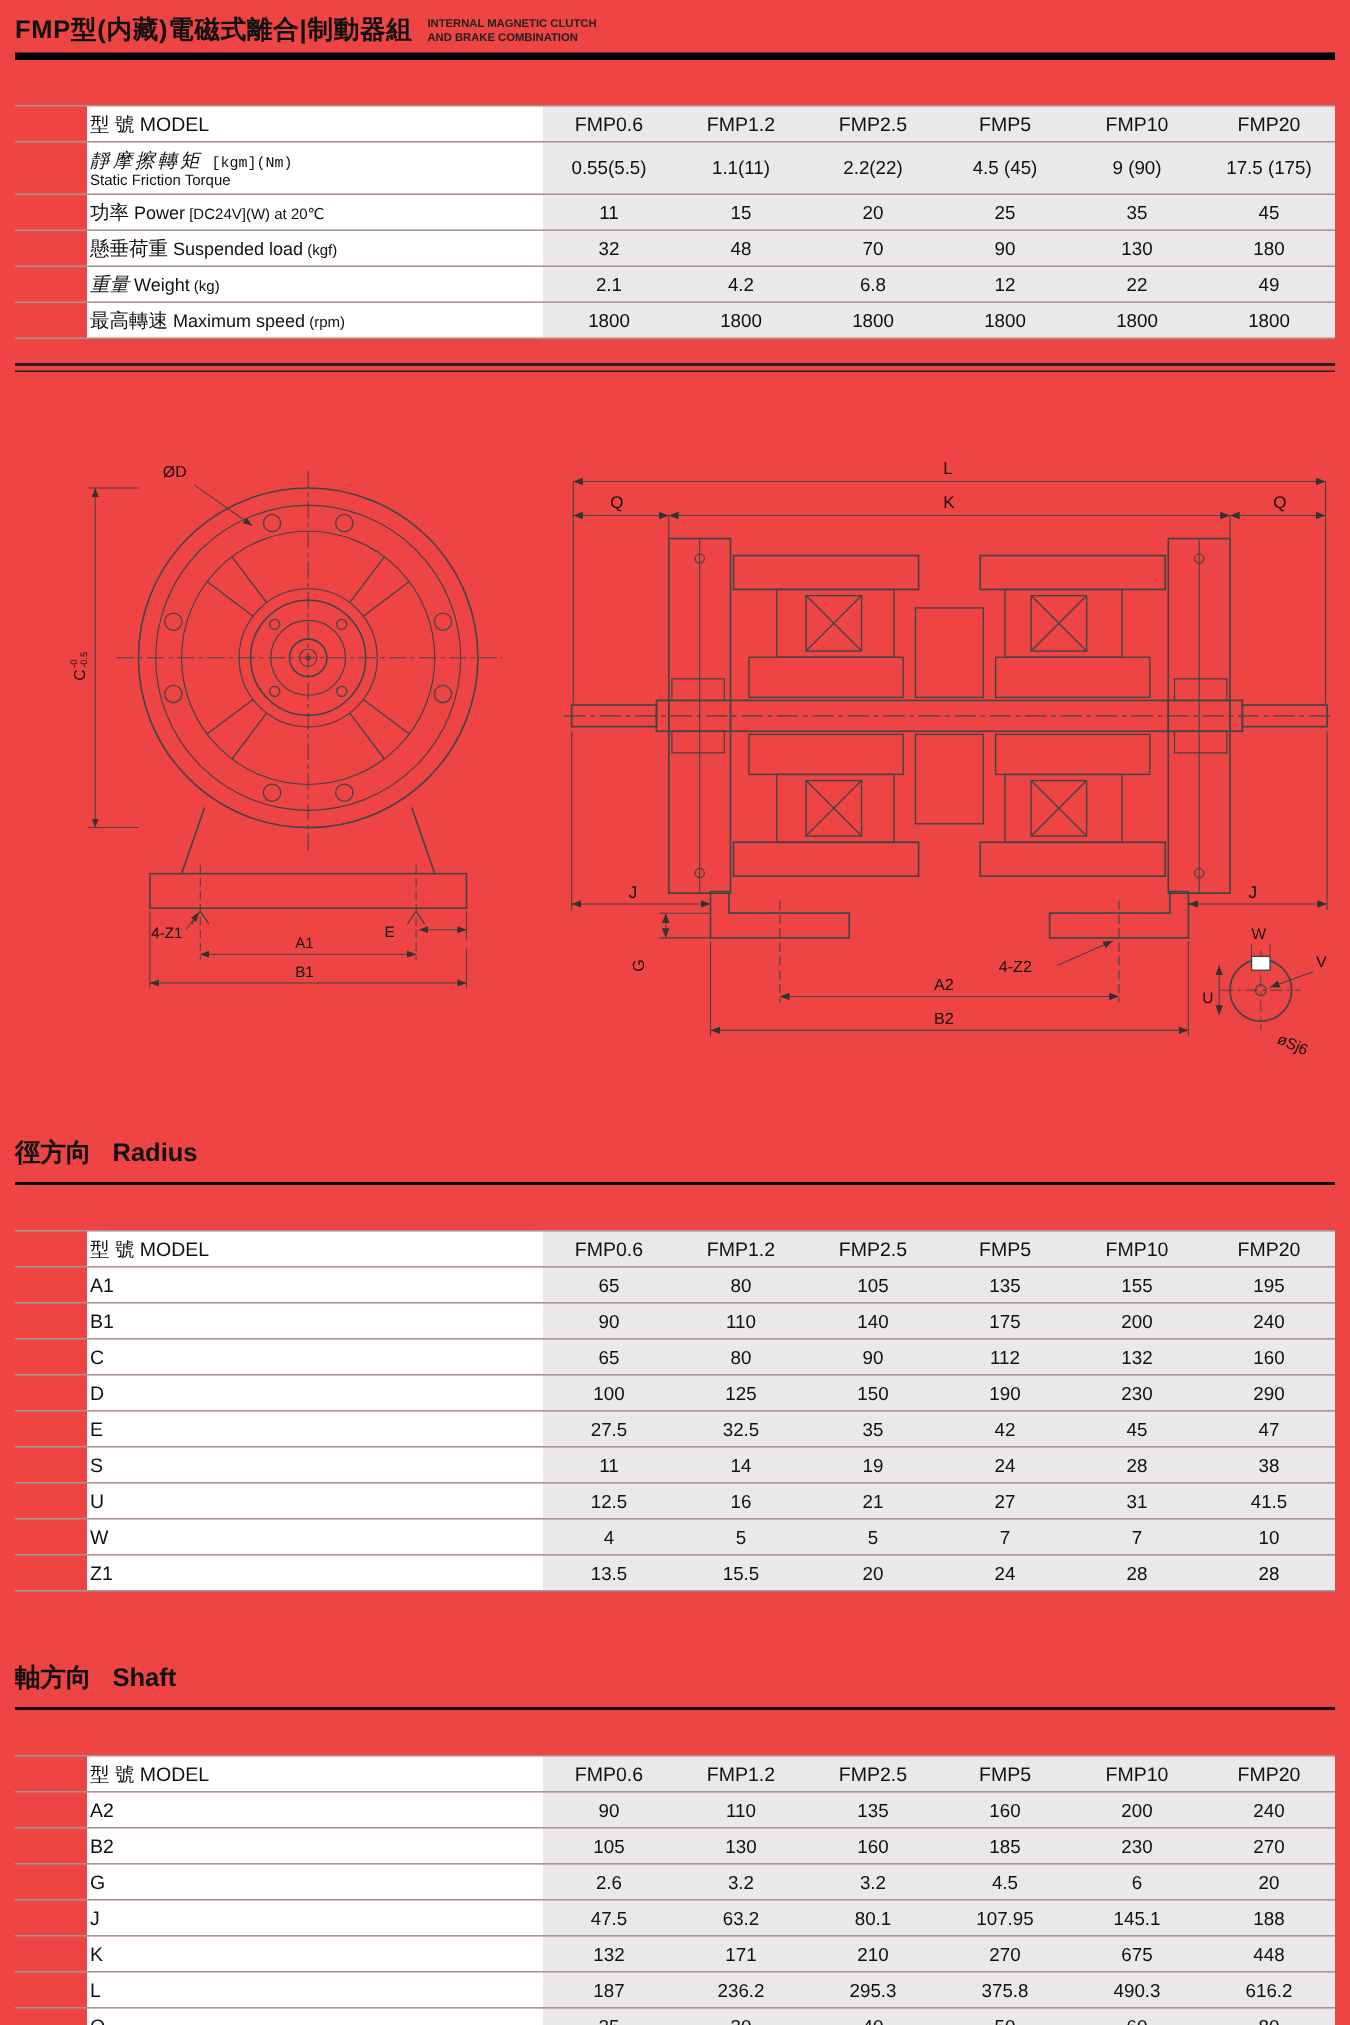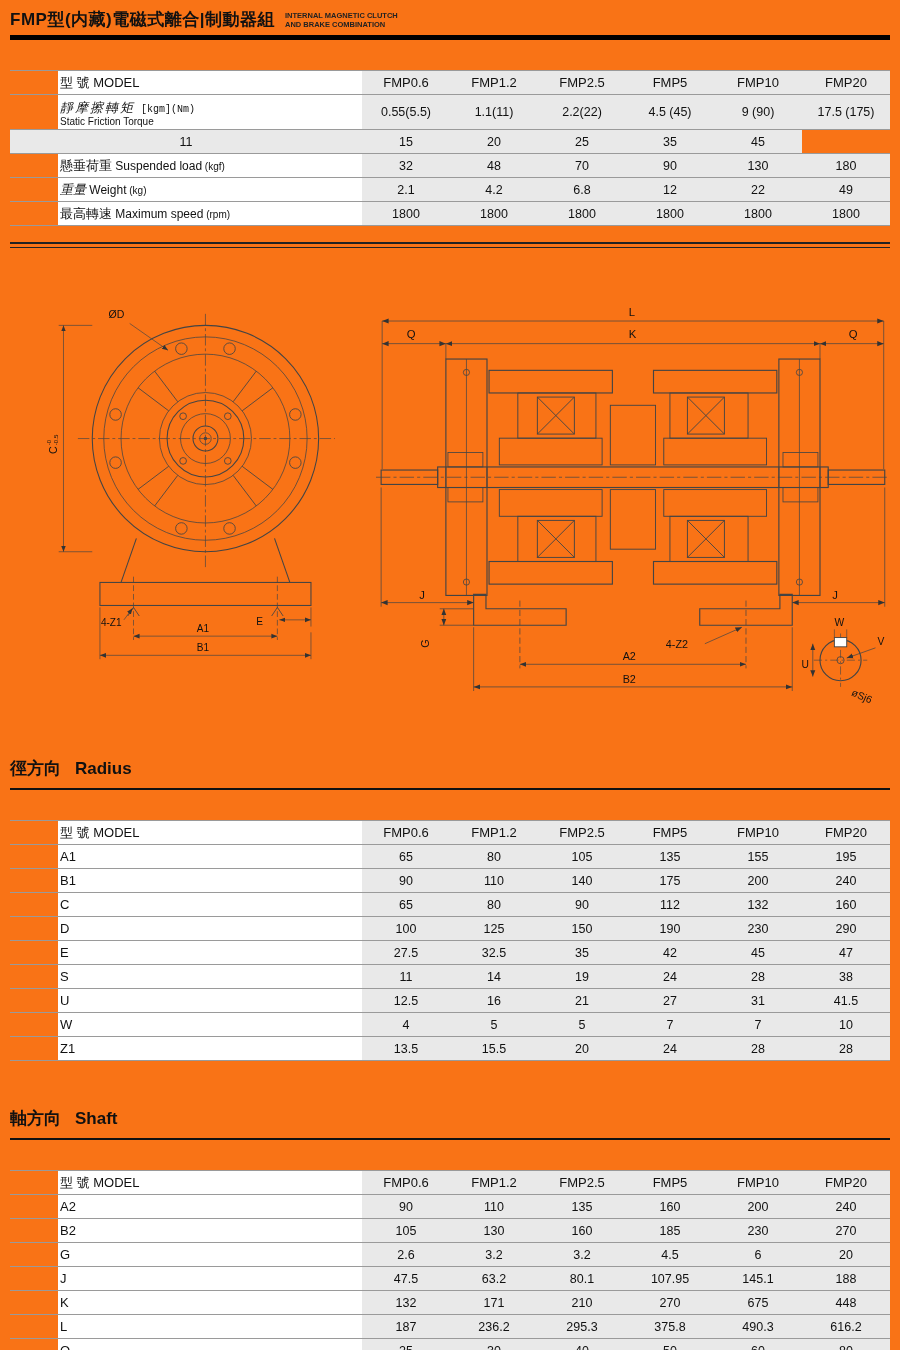--- a/index.html
+++ b/index.html
@@ -1,17 +1,17 @@
 <!DOCTYPE html>
 <html><head>
 <meta charset="utf-8">
 <style>
   html,body{margin:0;padding:0;background:#fff;}
   body{font-family:"Liberation Sans","DejaVu Sans",sans-serif;color:#111;}
-  .page{width:900px;height:1350px;box-sizing:border-box;padding:8px 10px;position:relative;overflow:hidden;background:#f97316;}
+  .page{width:900px;height:1350px;box-sizing:border-box;padding:8px 10px;position:relative;overflow:hidden;background:#ef4444;}
 
   
   .hdr{display:flex;align-items:flex-end;gap:10px;}
   .title{font-size:17px;font-weight:bold;letter-spacing:.5px;}
   .sub{font-size:7.5px;font-weight:bold;line-height:1.2;padding-bottom:2px;color:#222;}
   .thick-rule{height:5px;background:#000;margin-top:4px;}
 
   
   .dtable{border-top:1px solid #9a9a9a;margin-top:30px;}
   .trow{display:grid;grid-template-columns:352px repeat(6,1fr);border-bottom:1px solid #9a9a9a;align-items:stretch;min-height:23px;}
@@ -70,20 +70,23 @@
           <div class="le small2">Static Friction Torque</div>
         </div>
         <div class="tcell">0.55(5.5)</div>
         <div class="tcell">1.1(11)</div>
         <div class="tcell">2.2(22)</div>
         <div class="tcell">4.5 (45)</div>
         <div class="tcell">9 (90)</div>
         <div class="tcell">17.5 (175)</div>
       </div>
       <div class="trow">
+        <div class="tlabel">
+          <div class="lline"><div class="lz" style="display: inline;">功率</div><div class="le" style="display: inline;"> Power</div><div class="lu" style="display: inline;">  [DC24V](W) at 20℃</div></div>
+        </div>
         <div class="tcell">11</div>
         <div class="tcell">15</div>
         <div class="tcell">20</div>
         <div class="tcell">25</div>
         <div class="tcell">35</div>
         <div class="tcell">45</div>
       </div>
       <div class="trow">
         <div class="tlabel">
           <div class="lline"><div class="lz" style="display: inline;">懸垂荷重</div><div class="le" style="display: inline;"> Suspended load</div><div class="lu" style="display: inline;">  (kgf)</div></div>

